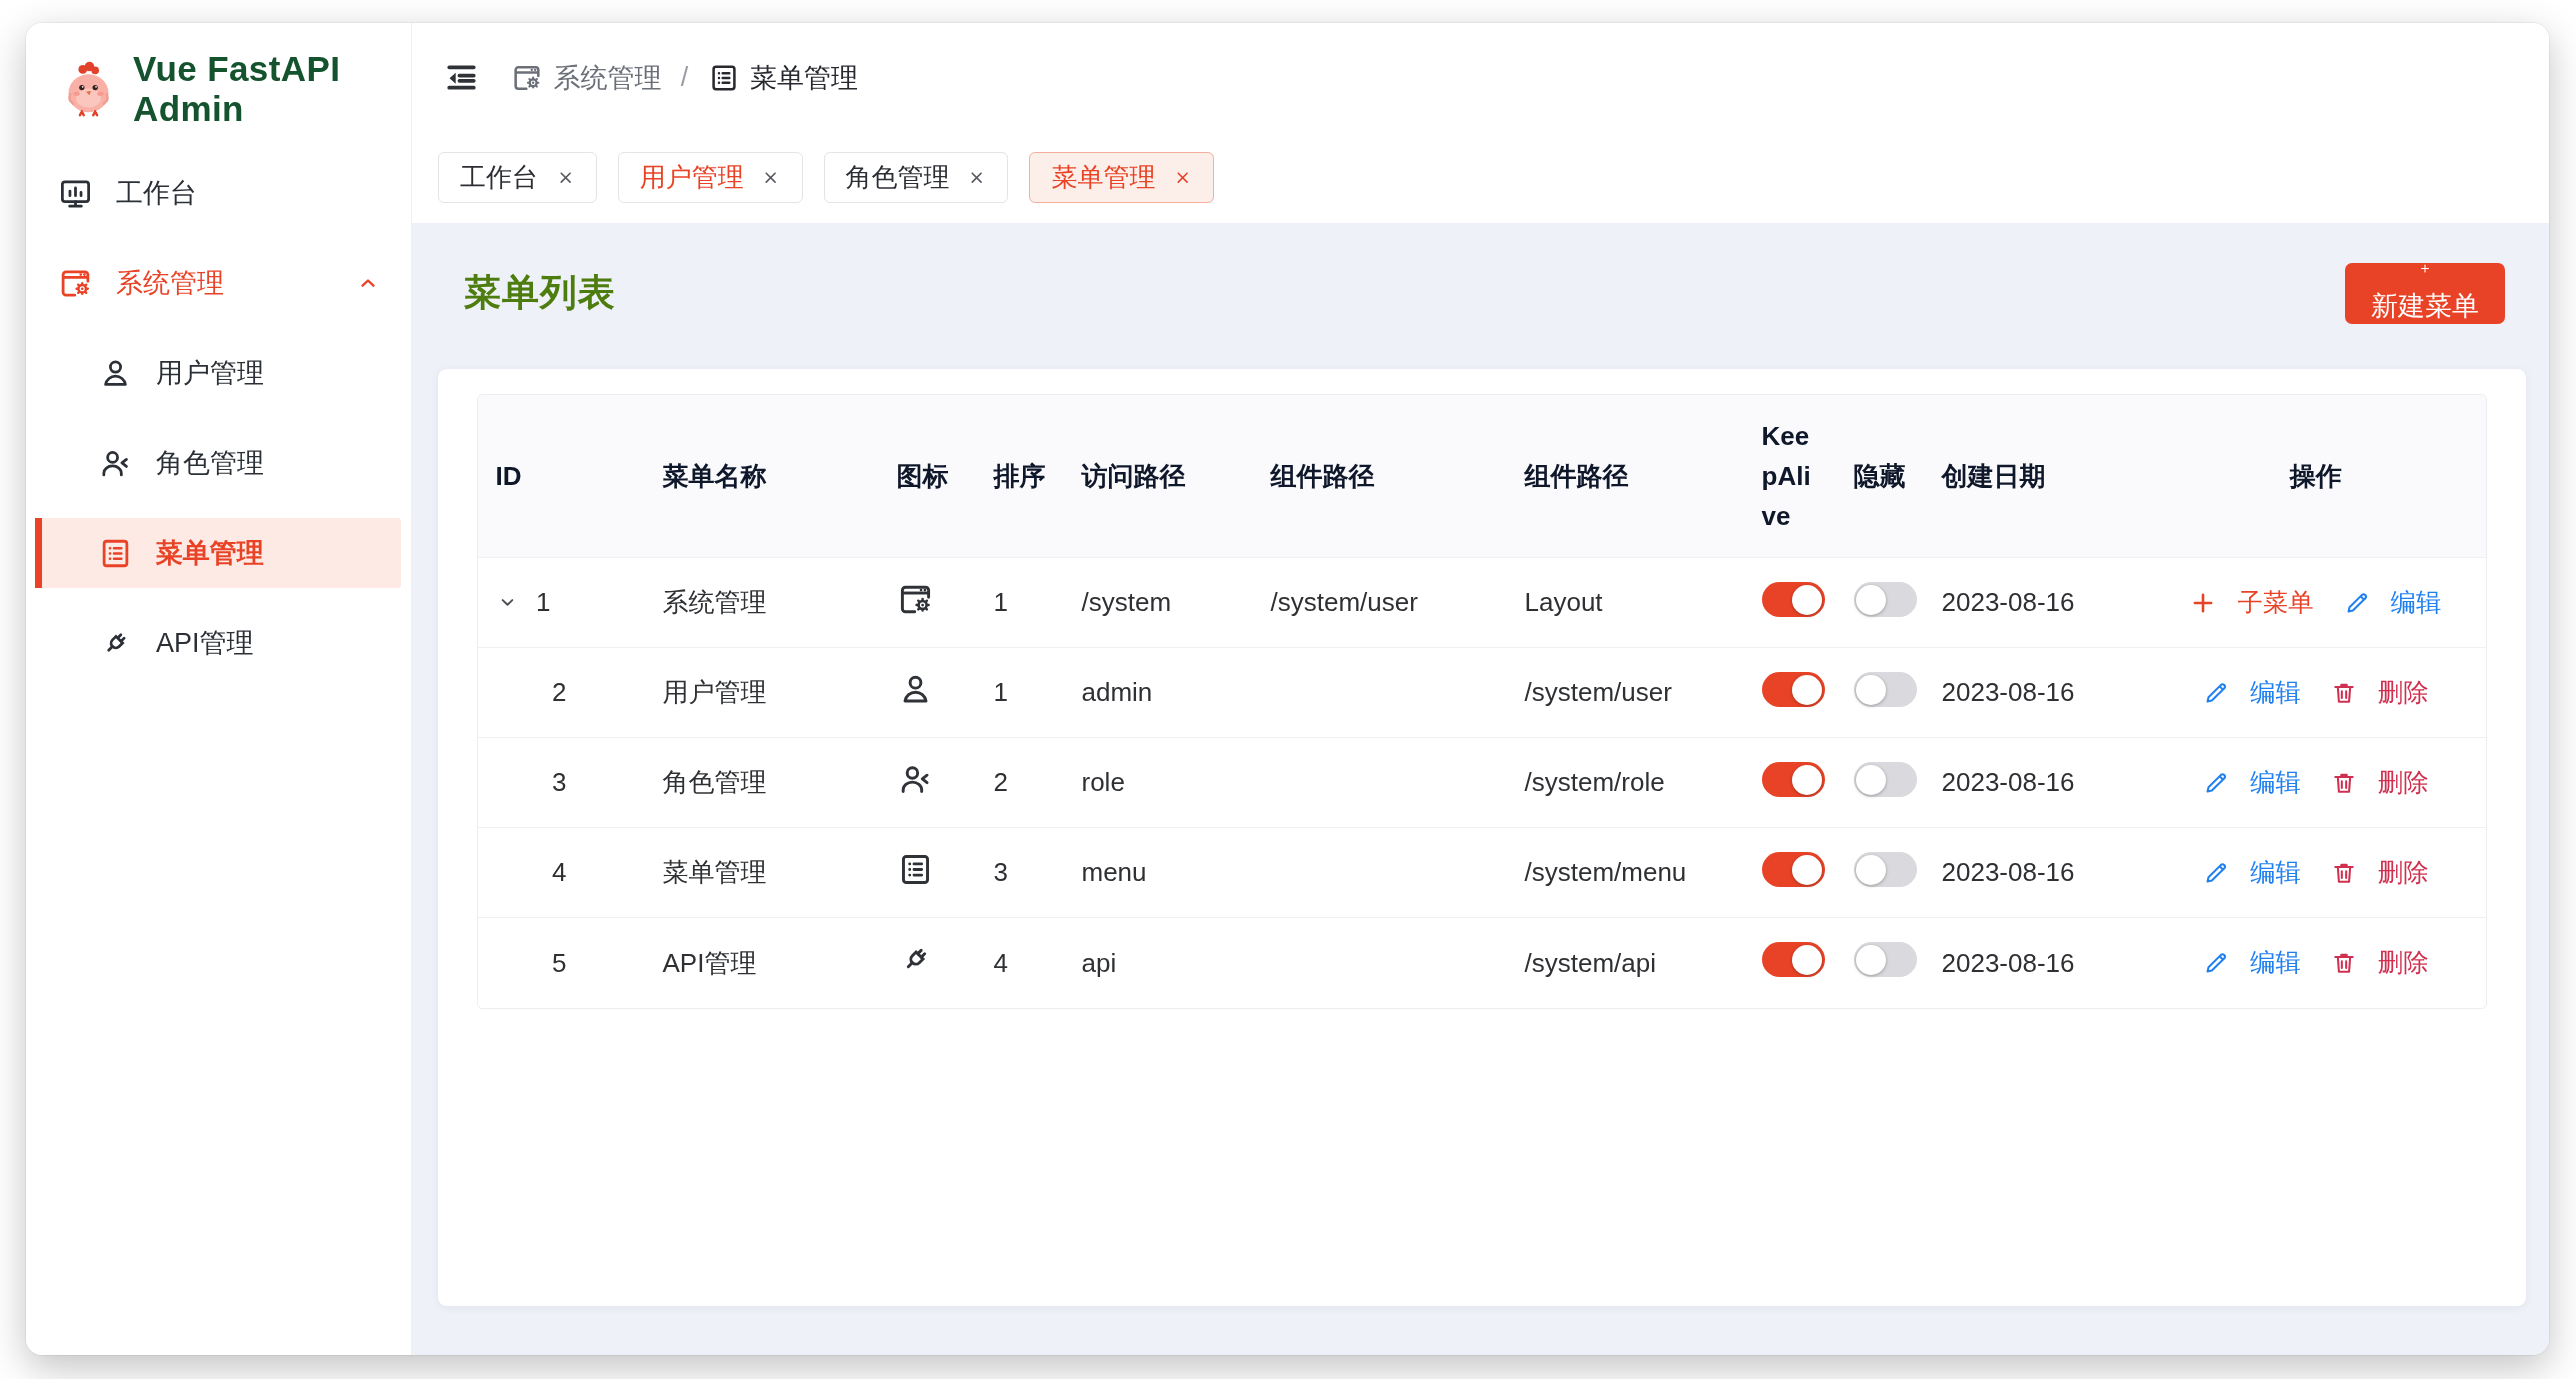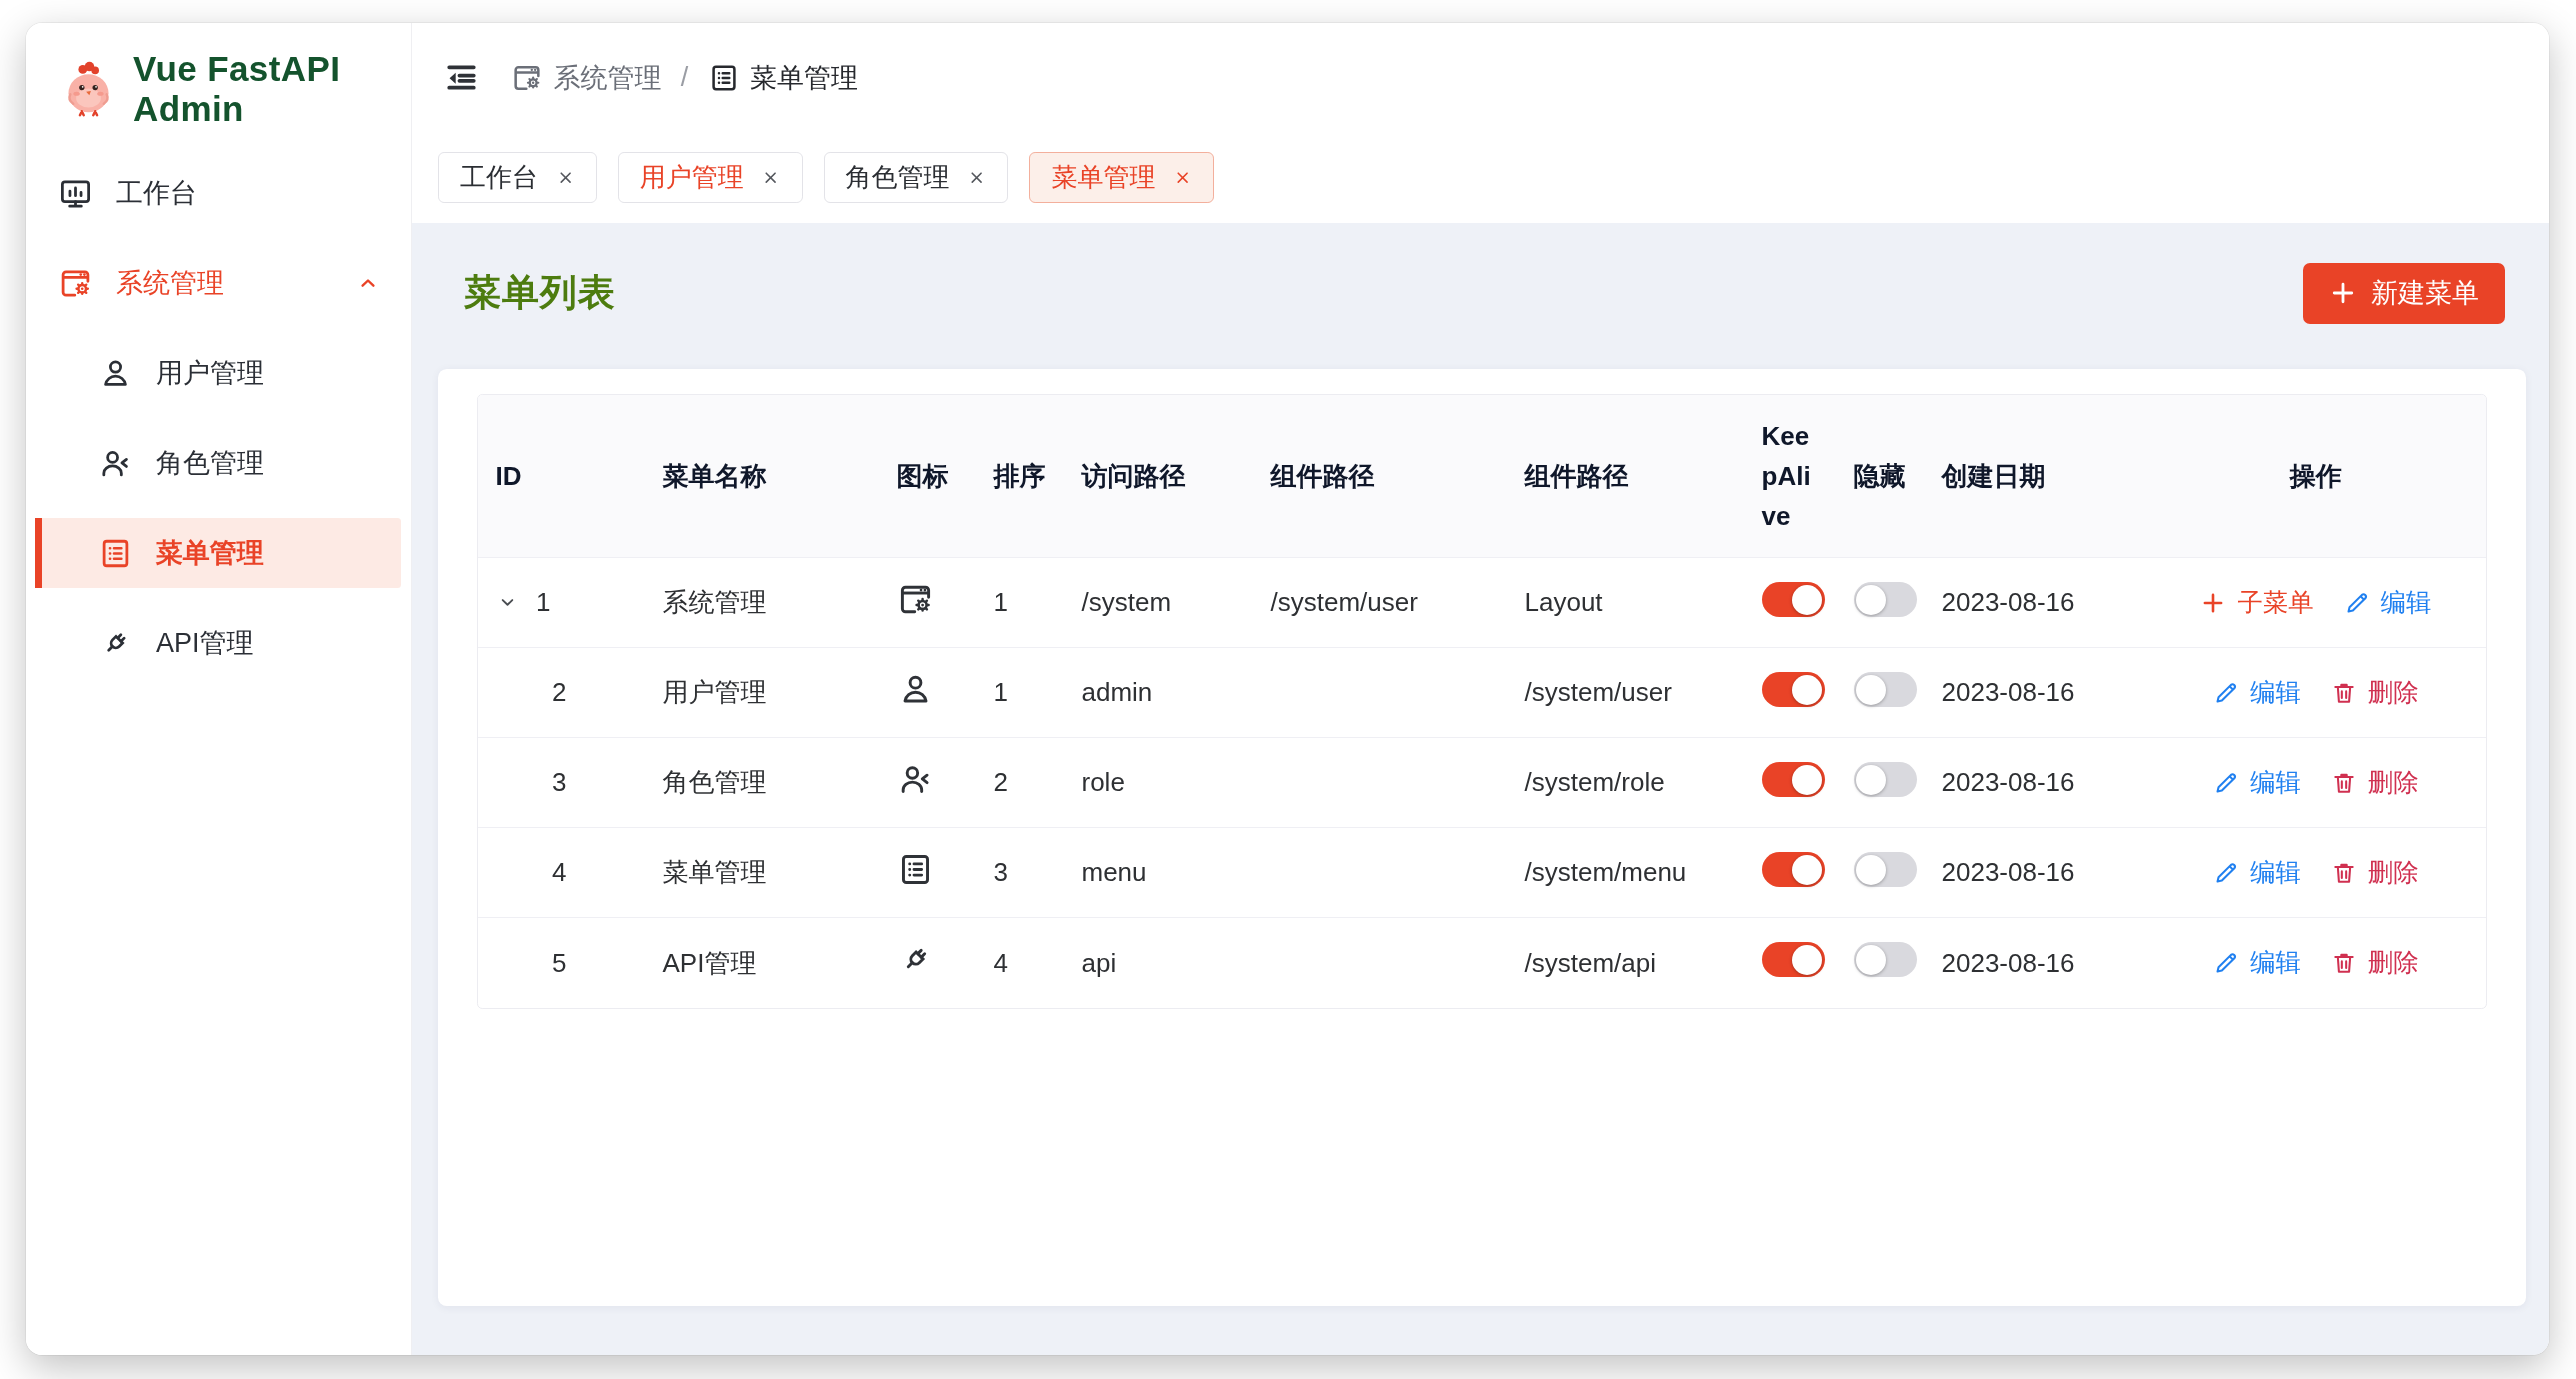--- a/index.html
+++ b/index.html
@@ -62,20 +62,21 @@
   .tab.active { background:#fcefe9; border-color:#f3af9c; color:#e94327; }
   .tab.active .x { color:#e94327; }
 
   .content { flex:1; background:#eef1f7; padding:26px 23px 0 26px; display:flex; flex-direction:column; min-height:0; }
   .title-row { height:88px; display:flex; align-items:center; }
   .page-title { font-size:37px; font-weight:600; color:#4d7c0f; margin-left:26px; letter-spacing:0.9px; }
   .btn-primary {
     margin-left:auto; margin-right:21px; height:61px; padding:0 26px; border:none; border-radius:7px;
     background:#e94327; color:#fff; font-size:27px; display:flex; align-items:center; gap:14px; cursor:pointer;
     font-family:inherit;
+    flex-direction:column;
   }
   .btn-primary svg { width:28px; height:28px; }
 
   .card { margin-top:32px; margin-bottom:49px; flex:1; background:#fff; border-radius:8.8px;
     box-shadow:0 1.8px 8.8px rgba(30,40,80,.06); padding:24.6px 39px; }
   .table-wrap { border:0.9px solid #ececf1; border-radius:5.3px; overflow:hidden; }
   table { width:100%; border-collapse:collapse; table-layout:fixed; }
   thead th {
     background:#fafafc; font-size:26px; font-weight:bold; color:#0f172a; text-align:left;
     padding:21px 8.8px 21px 17.5px; line-height:1.55; vertical-align:middle;
@@ -92,21 +93,21 @@
   .switch.on { background:#e94327; }
   .switch.off { background:#d9d9de; }
   .switch .knob {
     position:absolute; top:2.6px; width:30px; height:30px; border-radius:50%; background:#fff;
     box-shadow:0 0.9px 3.5px rgba(0,0,0,.3);
   }
   .switch.on .knob { right:2.6px; }
   .switch.off .knob { left:2.6px; }
 
   .ops { display:flex; align-items:center; justify-content:center; gap:30px; }
-  .link-btn { display:flex; align-items:center; gap:11px; font-size:25.4px; cursor:pointer; white-space:nowrap; background:none; border:none; font-family:inherit; padding:0; }
+  .link-btn { display:flex; align-items:center; gap:21px; font-size:25.4px; cursor:pointer; white-space:nowrap; background:none; border:none; font-family:inherit; padding:0; }
   .link-btn svg { width:26px; height:26px; }
   .lb-red { color:#e94327; }
   .lb-blue { color:#2080f0; }
   .lb-crimson { color:#d03050; }
 </style>
 </head>
 <body>
 
 <svg width="0" height="0" style="position:absolute" aria-hidden="true">
   <defs>

